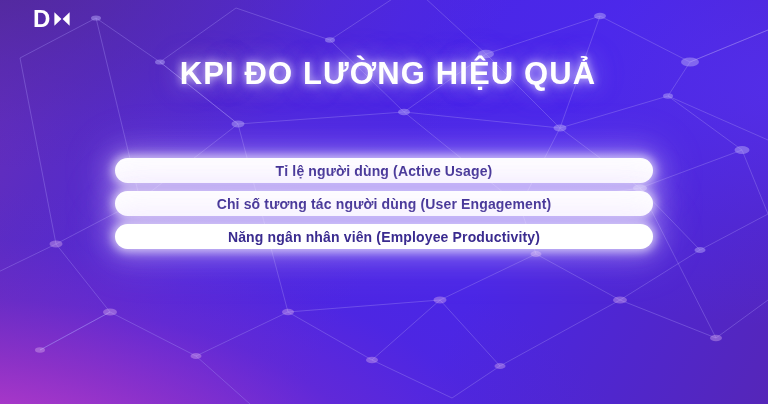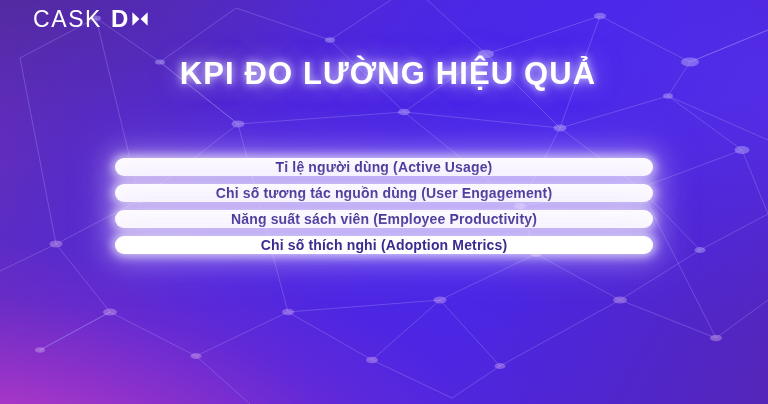--- a/index.html
+++ b/index.html
@@ -124,21 +124,21 @@
     right: 0;
     top: 158px;
     display: flex;
     flex-direction: column;
     align-items: center;
     gap: 8px;
   }
   .pill {
     position: relative;
     width: 538px;
-    height: 18px;
+    height: 25px;
     border-radius: 19px;
     background: #ffffff;
     display: flex;
     align-items: center;
     justify-content: center;
     box-shadow:
       0 0 10px 3px rgba(255, 255, 255, 0.62),
       0 0 24px 8px rgba(238, 228, 255, 0.30),
       0 0 42px 16px rgba(205, 170, 255, 0.16);
   }
@@ -220,42 +220,38 @@
         <ellipse cx="56" cy="244" rx="6.5" ry="3.4"></ellipse>
         <ellipse cx="140" cy="200" rx="5" ry="2.8"></ellipse>
         <ellipse cx="716" cy="338" rx="6" ry="3.2"></ellipse>
         <ellipse cx="500" cy="366" rx="5.5" ry="3"></ellipse>
         <ellipse cx="40" cy="350" rx="5" ry="2.8"></ellipse>
       </g>
     </svg>
   </div>
 
   <div class="logo">
-    <span class="logo-cask">CASK</span>
     <span class="logo-dx">
       <span class="logo-d">D</span>
       <svg class="logo-x" width="20" height="20" viewBox="0 0 20 20" aria-hidden="true">
         <path d="M2.4 3.2 L9.4 10 L2.4 16.8 Z" fill="#ffffff"></path>
         <path d="M17.6 3.2 L10.6 10 L17.6 16.8 Z" fill="#ffffff"></path>
       </svg>
     </span>
   </div>
 
   <div class="headline">
     <span class="ln">KPI ĐO LƯỜNG HIỆU QUẢ</span>
   </div>
 
   <div class="pill-list">
     <div class="pill">
       <span class="pill-label">Tỉ lệ người dùng (Active Usage)</span>
     </div>
     <div class="pill">
-      <span class="pill-label">Chỉ số tương tác nguồn dùng (User Engagement)</span>
+      <span class="pill-label">Chỉ số tương tác người dùng (User Engagement)</span>
     </div>
     <div class="pill">
-      <span class="pill-label">Năng suất sách viên (Employee Productivity)</span>
+      <span class="pill-label">Năng ngân nhân viên (Employee Productivity)</span>
     </div>
-    <div class="pill">
-      <span class="pill-label">Chỉ số thích nghi (Adoption Metrics)</span>
-    </div>
   </div>
 
 </div>
 
 </body></html>

